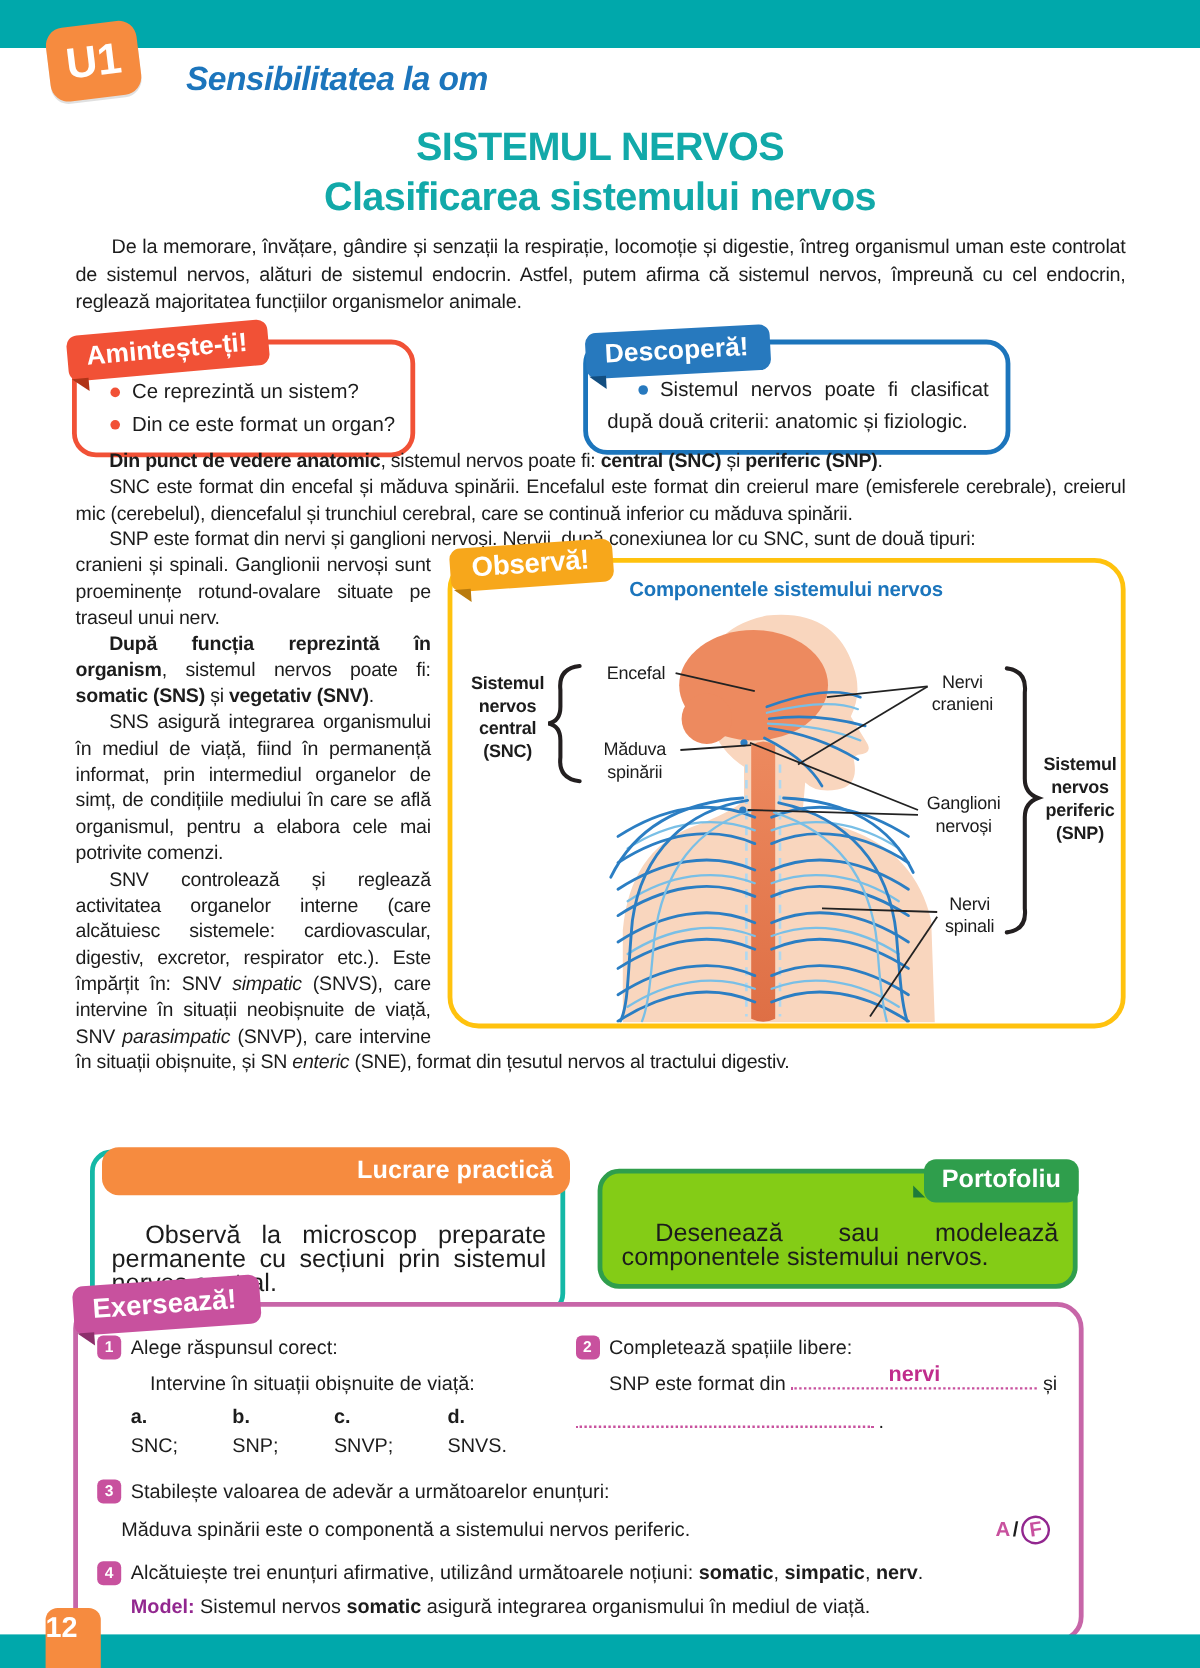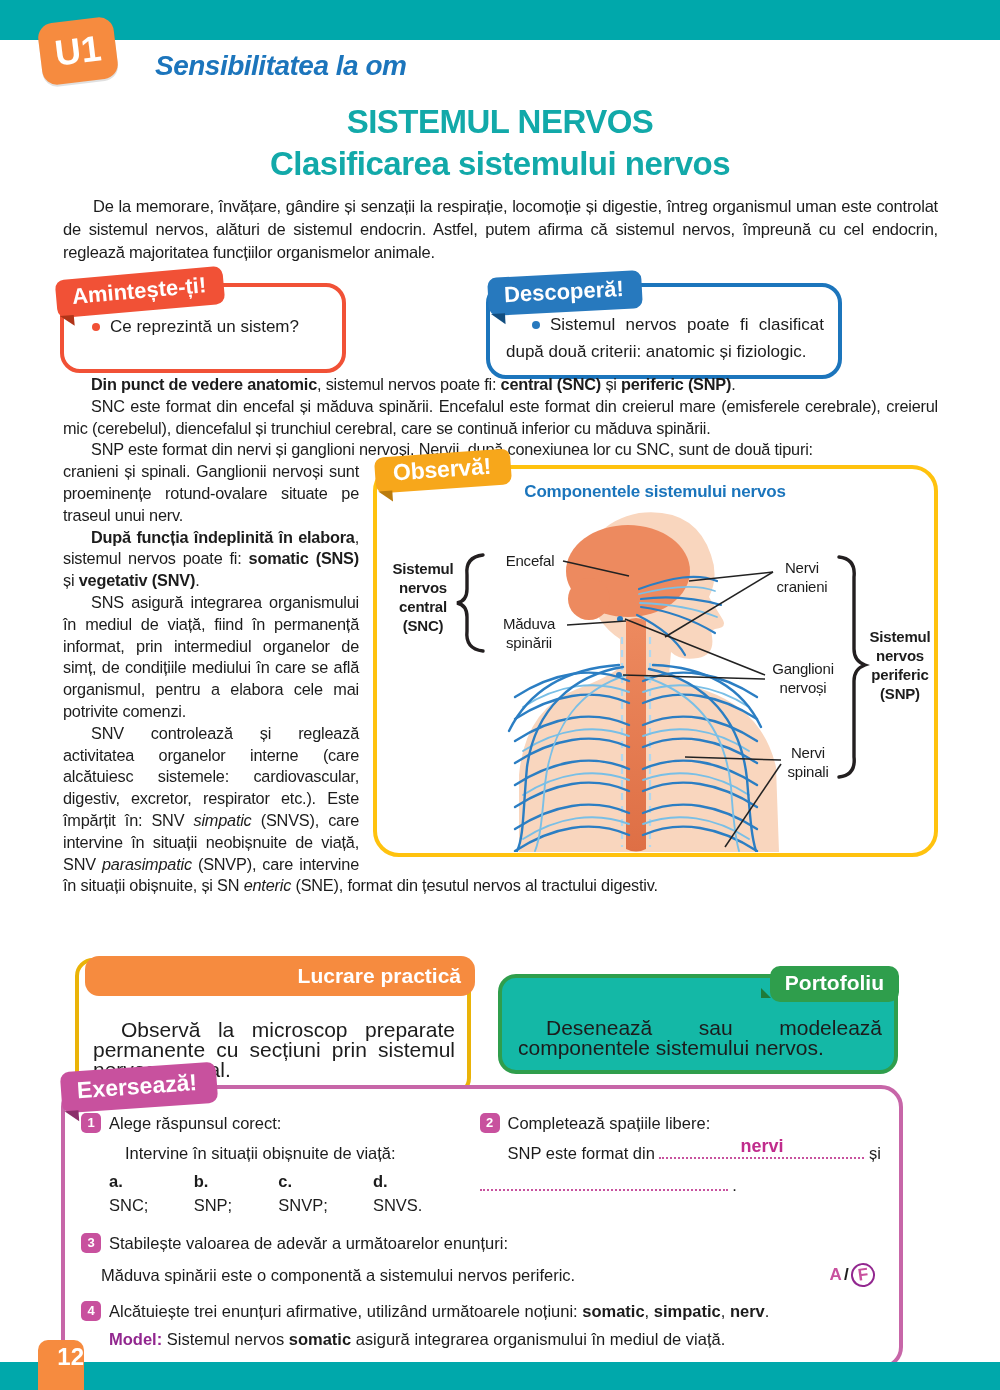--- a/index.html
+++ b/index.html
@@ -8,21 +8,21 @@
   .page { position:relative; width:1000px; height:1390px; background:#fff; overflow:hidden; }
 
   
   .band-top { position:absolute; top:0; left:0; right:0; height:40px; background:#00A8AB; }
   .band-bottom { position:absolute; bottom:0; left:0; right:0; height:28px; background:#00A8AB; }
 
   .u1 { position:absolute; top:20px; left:40px; width:76px; height:62px; background:#F68B3F;
         border-radius:15px; transform:rotate(-7deg); color:#fff; font-weight:bold; font-size:36px;
         display:flex; align-items:center; justify-content:center; box-shadow:0 2px 0 rgba(0,0,0,.12); }
   .page-num { position:absolute; left:38px; bottom:0; width:46px; height:50px; background:#F68B3F;
-        border-radius:10px 10px 0 0; color:#fff; font-weight:bold; font-size:24px; text-align:right;
+        border-radius:10px 10px 0 0; color:#fff; font-weight:bold; font-size:24px; text-align:left;
         padding-top:3px; z-index:6; }
 
   .subject { position:absolute; top:50px; left:155px; color:#1C75BC; font-weight:bold; font-size:28px; letter-spacing:-0.5px;font-style:italic; }
   .main-title { position:absolute; top:101px; left:0; right:0; text-align:center; color:#12A9A9;
         font-weight:bold; font-size:33px; line-height:42px; letter-spacing:-0.5px; }
 
   
   .intro { position:absolute; top:195px; left:63px; width:875px; font-size:16.5px; line-height:23px;
         text-align:justify; text-indent:30px; color:#1c1c1c; letter-spacing:-0.2px; }
 
@@ -59,27 +59,27 @@
   .observa-tag::after { content:""; position:absolute; left:2px; bottom:-9px;
         border-left:14px solid transparent; border-top:11px solid #BA7B0D; }
   .diagram-title { position:absolute; top:12px; left:128px; width:300px; text-align:center;
         color:#1B75BC; font-weight:bold; font-size:17px; z-index:2; }
   .observa-float svg { position:absolute; top:0; left:0; }
   .dlabel { font-size:15px; fill:#1c1c1c; }
   .dlabel-b { font-size:15px; font-weight:bold; fill:#1c1c1c; }
 
   
   .boxes-row { position:absolute; top:958px; left:63px; width:875px; display:flex; align-items:flex-start; }
-  .practice { position:relative; width:396px; margin-left:12px; border:4px solid #eab308; border-radius:18px;
+  .practice { position:relative; width:396px; margin-left:12px; border:4px solid #14b8a6; border-radius:18px;
         padding:42px 12px 12px 14px; background:#fff; }
   .practice-header { position:absolute; top:-6px; left:6px; right:-8px; height:40px; background:#F68B3F;
         border-radius:14px; color:#fff; font-weight:bold; font-size:21px; display:flex; align-items:center;
         justify-content:flex-end; padding-right:14px; }
   .portfolio { position:relative; width:400px; margin-left:27px; margin-top:16px; border:4px solid #2F9E4C;
-        border-radius:18px; padding:24px 12px 12px 16px; background:#14b8a6; }
+        border-radius:18px; padding:24px 12px 12px 16px; background:#84cc16; }
   .portfolio-tab { position:absolute; top:-12px; right:-5px; background:#2F9E4C; border-radius:10px;
         color:#fff; font-weight:bold; font-size:21px; padding:5px 15px 7px; }
   .portfolio-tab::after { content:""; position:absolute; left:-9px; bottom:4px;
         border-right:10px solid transparent; border-bottom:10px solid #1E7B39; }
   .box-text { font-size:21px; line-height:20px; text-align:justify; text-indent:28px; color:#1c1c1c;margin-top:16px; }
 
   
   .ex-box { position:absolute; top:1085px; left:61px; width:842px; border:4.5px solid #C766A8;
         border-radius:22px; background:#fff; padding:22px 18px 14px 16px; }
   .ex-tag { position:absolute; top:-22px; left:-4px; transform:rotate(-4deg); background:#C8519E; color:#fff;
@@ -127,20 +127,24 @@
 
   <p class="intro">De la memorare, învățare, gândire și senzații la respirație, locomoție și digestie, întreg organismul uman este controlat de sistemul nervos, alături de sistemul endocrin. Astfel, putem afirma că sistemul nervos, împreună cu cel endocrin, reglează majoritatea funcțiilor organismelor animale.</p>
 
   <div class="tip-row">
     <div class="tip-box remember">
       <div class="tip-tag">Amintește-ți!</div>
       <div class="tip-li">
         <span class="dot red"></span>
         <span>Ce reprezintă un sistem?</span>
       </div>
+      <div class="tip-li">
+        <span class="dot red"></span>
+        <span>Din ce este format un organ?</span>
+      </div>
     </div>
     <div class="tip-box discover">
       <div class="tip-tag">Descoperă!</div>
       <p class="disc-text"><span class="dot blue"></span><span>Sistemul nervos poate fi clasificat după două criterii: anatomic și fiziologic.</span></p>
     </div>
   </div>
 
   <div class="mid">
     <p class="para"><b>Din punct de vedere anatomic</b>, sistemul nervos poate fi: <b>central (SNC)</b> și <b>periferic (SNP)</b>.</p>
     <p class="para">SNC este format din encefal și măduva spinării. Encefalul este format din creierul mare (emisferele cerebrale), creierul mic (cerebelul), diencefalul și trunchiul cerebral, care se continuă inferior cu măduva spinării.</p>
@@ -242,21 +246,21 @@
           <text class="dlabel" x="431" y="308">spinali</text>
           <text class="dlabel-b" x="523" y="173">Sistemul</text>
           <text class="dlabel-b" x="523" y="192">nervos</text>
           <text class="dlabel-b" x="523" y="211">periferic</text>
           <text class="dlabel-b" x="523" y="230">(SNP)</text>
         </g>
       </svg>
     </div>
 
     <p class="para noindent">cranieni și spinali. Ganglionii nervoși sunt proeminențe rotund-ovalare situate pe traseul unui nerv.</p>
-    <p class="para"><b>După funcția îndeplinită în elabora</b>, sistemul nervos poate fi: <b>somatic (SNS)</b> și <b>vegetativ (SNV)</b>.</p>
+    <p class="para"><b>După funcția reprezintă în organism</b>, sistemul nervos poate fi: <b>somatic (SNS)</b> și <b>vegetativ (SNV)</b>.</p>
     <p class="para">SNS asigură integrarea organismului în mediul de viață, fiind în permanență informat, prin intermediul organelor de simț, de condițiile mediului în care se află organismul, pentru a elabora cele mai potrivite comenzi.</p>
     <p class="para">SNV controlează și reglează activitatea organelor interne (care alcătuiesc sistemele: cardiovascular, digestiv, excretor, respirator etc.). Este împărțit în: SNV <i>simpatic</i> (SNVS), care intervine în situații neobișnuite de viață, SNV <i>parasimpatic</i> (SNVP), care intervine în situații obișnuite, și SN <i>enteric</i> (SNE), format din țesutul nervos al tractului digestiv.</p>
   </div>
 
   <div class="boxes-row">
     <div class="practice">
       <div class="practice-header">Lucrare practică</div>
       <p class="box-text">Observă la microscop preparate permanente cu secțiuni prin sistemul nervos central.</p>
     </div>
     <div class="portfolio">

